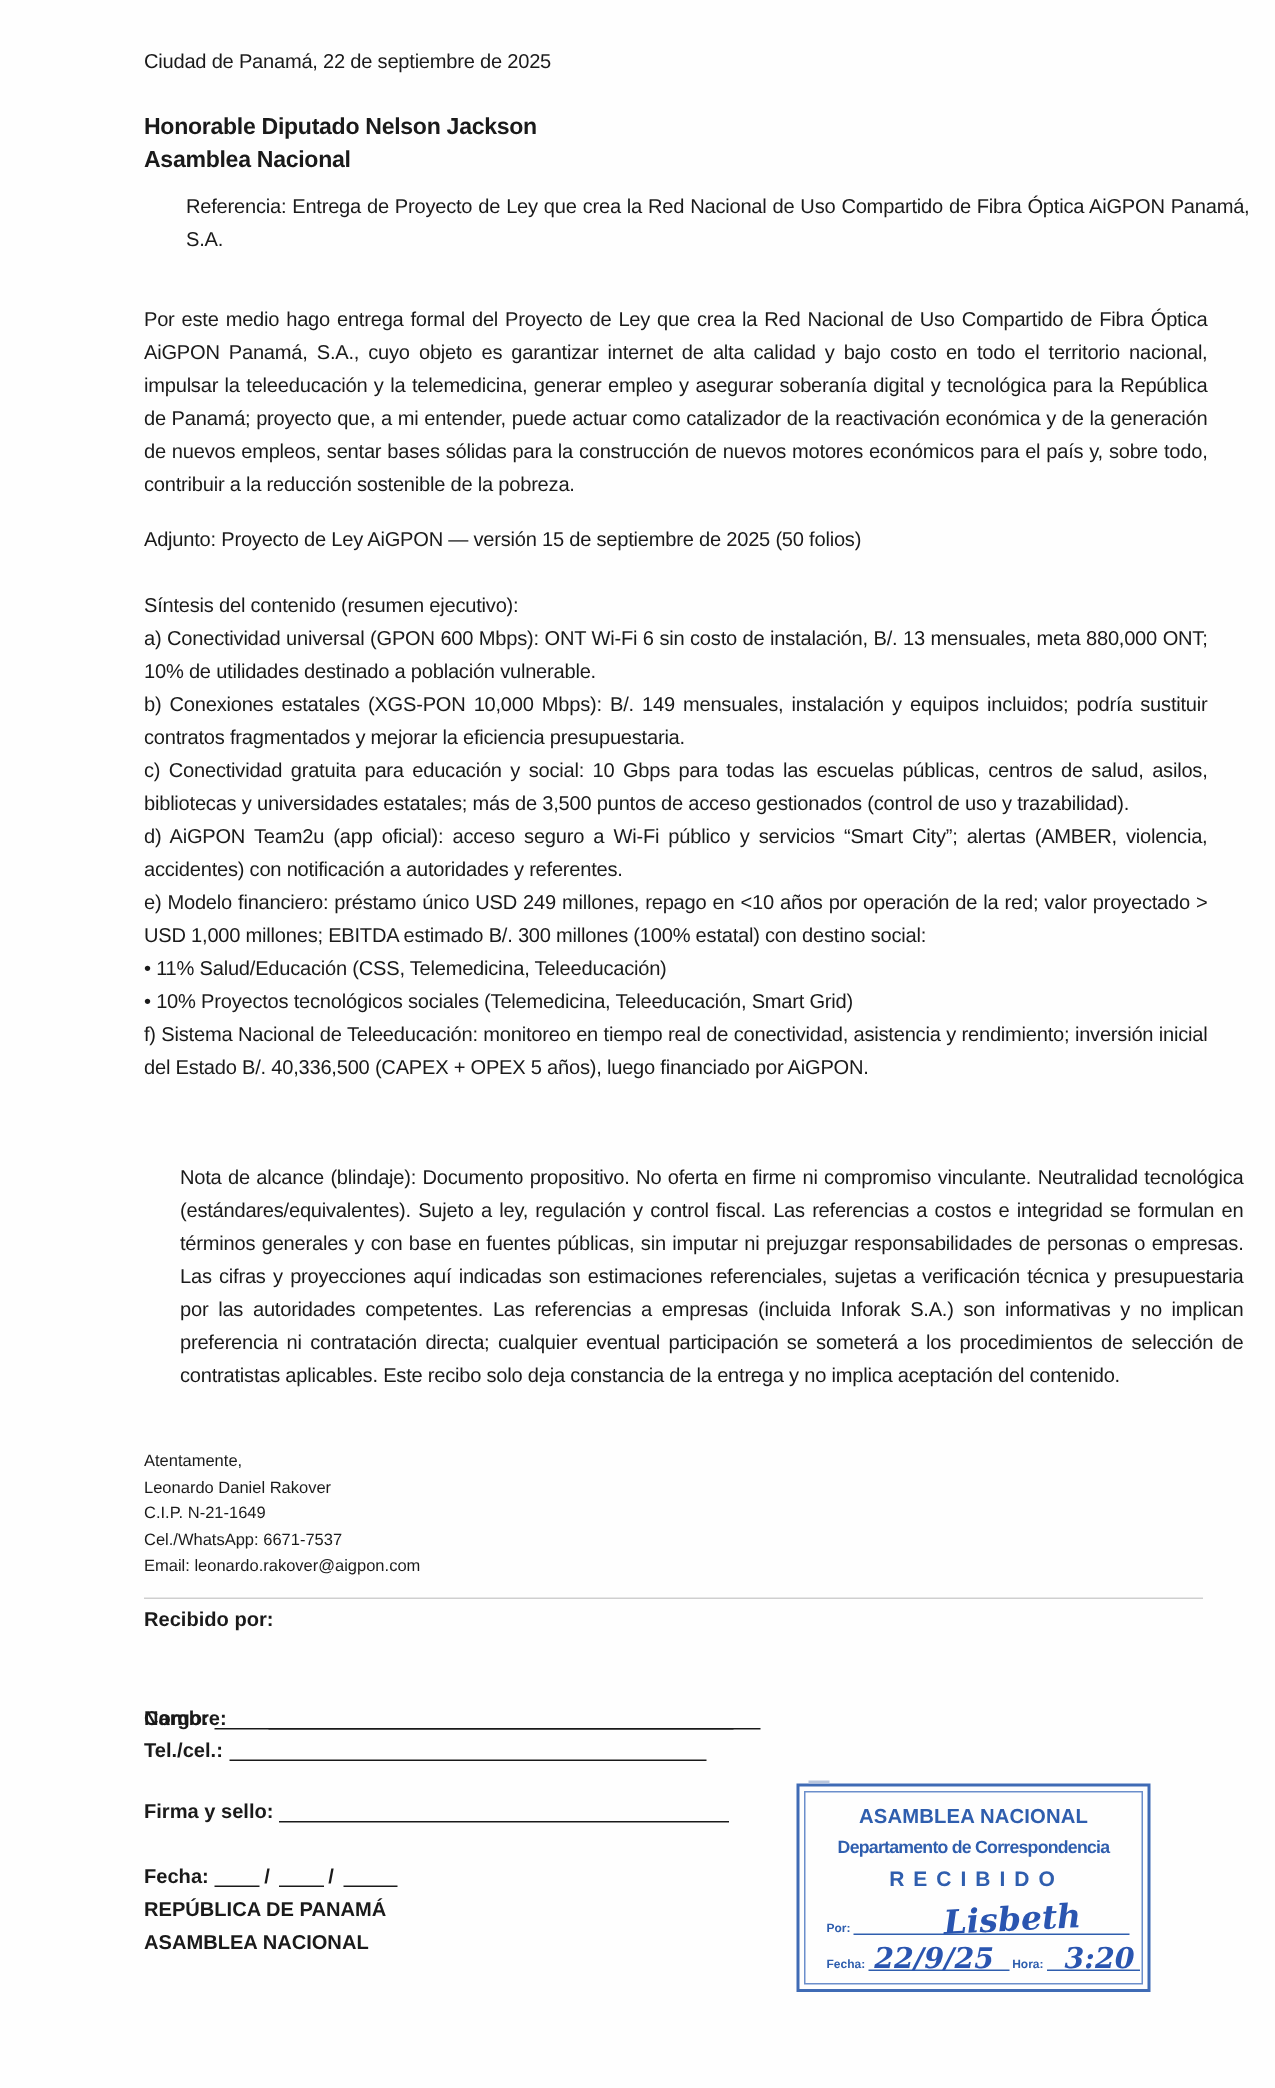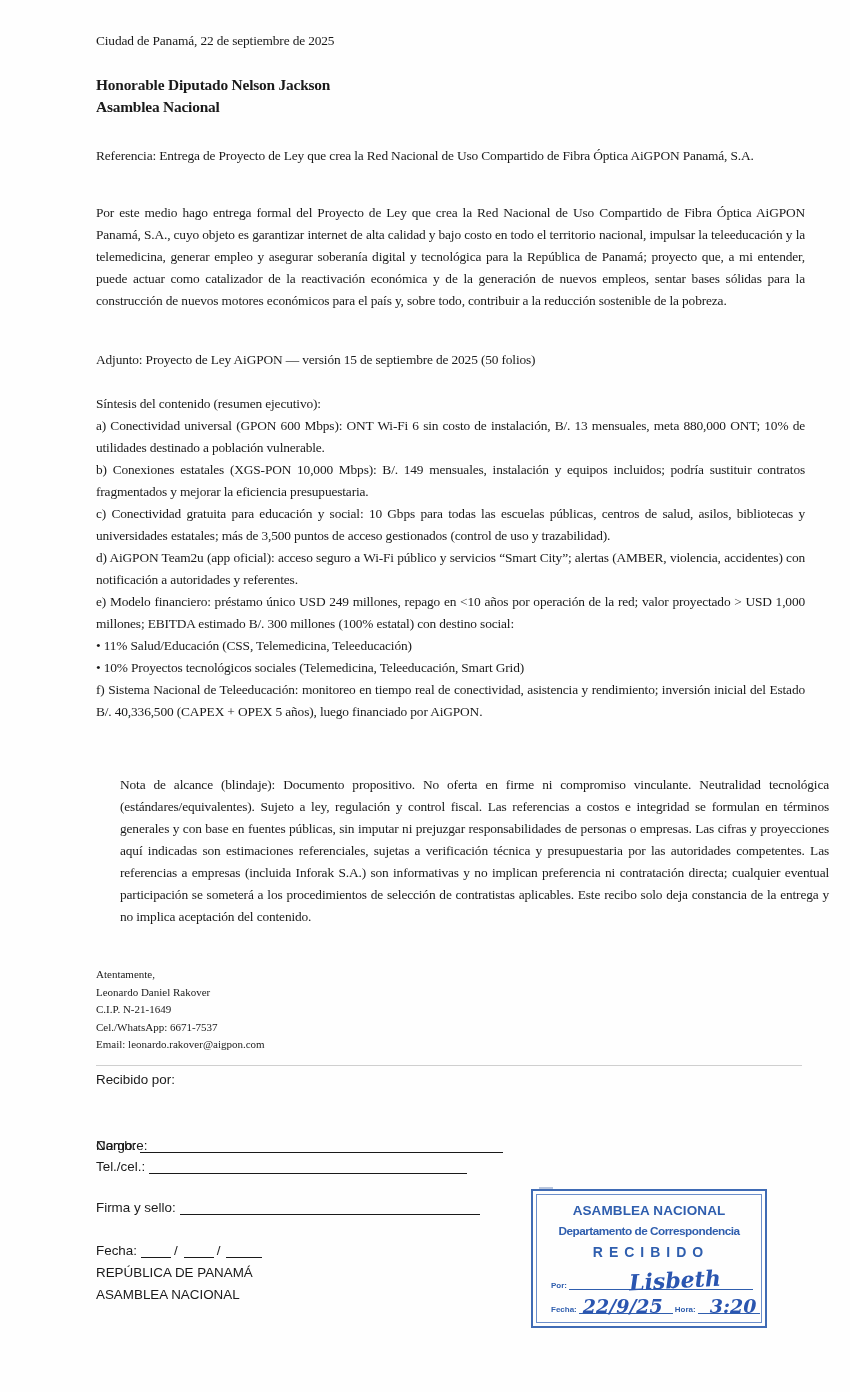--- a/index.html
+++ b/index.html
@@ -21,27 +21,26 @@
       width: 850px; height: 1392px;
       background: #fefefe;
     }
     .block {
       position: absolute;
       left: 96px;
       width: 709px;
       font-size: 13.4px;
       line-height: 22px;
       letter-spacing: -0.15px;
-      font-family: Liberation Serif, serif;
     }
     .justify { text-align: justify; text-align-last: left; }
     .date { top: 30px; }
     .addressee { top: 74px; font-weight: bold; font-size: 15.4px; line-height: 22px; letter-spacing: -0.2px; }
     .addressee div { display: block; }
-    .reference { top: 145px; }
+    .reference { top: 127px; margin-left: 28px; }
     .body-para { top: 202px; }
     .attachment { top: 349px; }
     .synthesis { top: 393px; }
     .synthesis .line { display: block; }
     .synthesis .bullet::before { content: "\2022\00a0"; }
     .note { top: 774px; margin-left: 24px; }
     .signature {
       top: 966px;
       font-size: 11px;
       line-height: 17.5px;
@@ -49,21 +48,21 @@
     }
     .signature div { display: block; }
     .separator {
       position: absolute;
       left: 96px;
       top: 1065px;
       width: 706px;
       height: 0;
       border-top: 1.2px solid #cfcfcf;
     }
-    .receipt { position: absolute; left: 96px; font-size: 13.4px; line-height: 22px; }
+    .receipt { position: absolute; left: 96px; font-size: 13.4px; line-height: 22px; font-weight: bold; }
     .received-by { top: 1069px; }
     .field { display: flex; align-items: flex-end; }
     .field .fill {
       display: inline-block;
       border-bottom: 1px solid #1a1a1a;
       height: 14px;
       margin-left: 4px;
       margin-bottom: 4px;
     }
     .f-nombre { top: 1135px; gap: 24px; }

